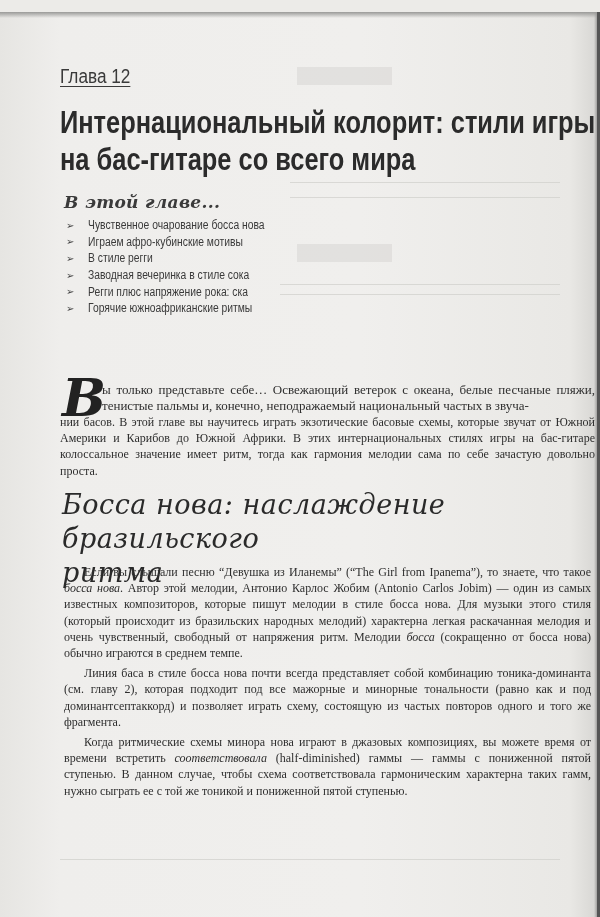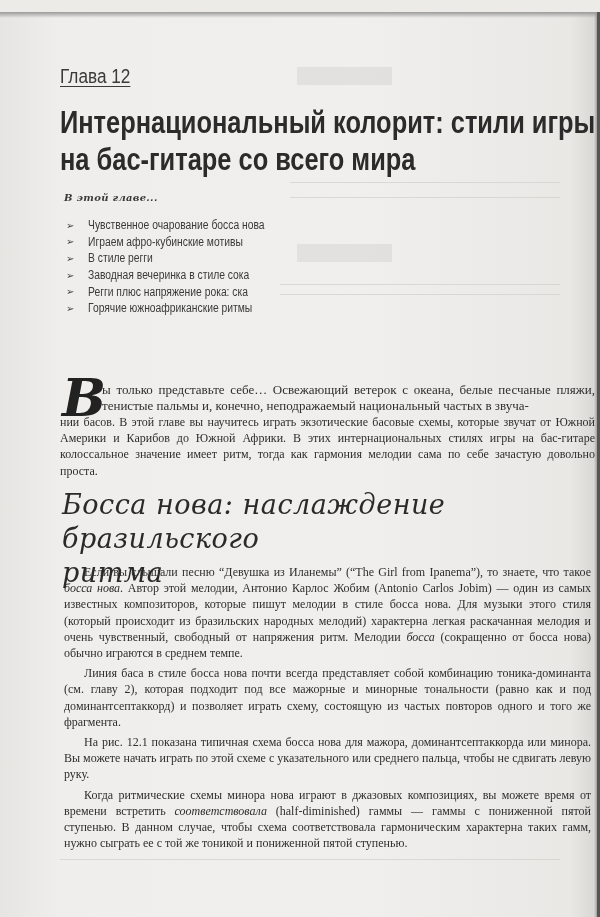--- a/index.html
+++ b/index.html
@@ -28,21 +28,21 @@
       text-decoration: underline; text-underline-offset: 3px; text-decoration-thickness: 1px;
     }
     .chapter-title {
       position:absolute; left:60px; top:92px; width:560px;
       font-family: "Liberation Sans", sans-serif; font-weight:bold; font-size:31px;
       line-height:37px; color:#2b2b2b; transform: scaleX(.82); transform-origin:left;
       white-space: pre-line; width: 680px;
     }
     .in-chapter-heading {
       position:absolute; left:64px; top:180px;
-      font-family: "DejaVu Serif", serif; font-style:italic; font-weight:bold; font-size:10px;
+      font-family: "DejaVu Serif", serif; font-style:italic; font-weight:bold; font-size:17px;
       color:#3a3a3a; letter-spacing: .3px;
     }
     .toc-list { position:absolute; left:66px; top:205px; margin:0; padding:0; list-style:none; }
     .toc-item {
       display:flex; align-items:center; height:16.6px;
       font-family: "Liberation Sans", sans-serif; font-size:12px; color:#3a3a3a;
     }
     .toc-item .bullet { width:22px; font-size:10px; color:#444; }
     .toc-item .label { transform: scaleX(.86); transform-origin:left; display:inline-block; white-space:nowrap; }
 
@@ -119,16 +119,15 @@
   <div class="dropcap">В</div>
   <p class="intro-first">ы только представьте себе… Освежающий ветерок с океана, белые песчаные пляжи, тенистые пальмы и, конечно, неподражаемый национальный частых в звуча-</p>
   <p class="body-text intro-rest">нии басов. В этой главе вы научитесь играть экзотические басовые схемы, которые звучат от Южной Америки и Карибов до Южной Африки. В этих интернациональных стилях игры на бас-гитаре колоссальное значение имеет ритм, тогда как гармония мелодии сама по себе зачастую довольно проста.</p>
 
   <div class="section-title">Босса нова: наслаждение бразильского
 ритма</div>
 
   <div class="body-text" style="top:548px;">
     <p class="para"><span>Если вы слышали песню “Девушка из Иланемы” (“The Girl from Ipanema”), то знаете, что такое </span><em>босса нова</em><span>. Автор этой мелодии, Антонио Карлос Жобим (Antonio Carlos Jobim) — один из самых известных композиторов, которые пишут мелодии в стиле босса нова. Для музыки этого стиля (который происходит из бразильских народных мелодий) характерна легкая раскачанная мелодия и очень чувственный, свободный от напряжения ритм. Мелодии </span><em>босса</em><span> (сокращенно от босса нова) обычно играются в среднем темпе.</span></p>
     <p class="para">Линия баса в стиле босса нова почти всегда представляет собой комбинацию тоника-доминанта (см. главу 2), которая подходит под все мажорные и минорные тональности (равно как и под доминантсептаккорд) и позволяет играть схему, состоящую из частых повторов одного и того же фрагмента.</p>
-    <p class="para">На рис. 12.1 показана типичная схема босса нова для мажора, доминантсептаккорда или минора. Вы можете начать играть по этой схеме с указательного или среднего пальца, чтобы не сдвигать левую руку.</p>
     <p class="para"><span>Когда ритмические схемы минора нова играют в джазовых композициях, вы можете время от времени встретить </span><em>соответствовала</em><span> (half-diminished) гаммы — гаммы с пониженной пятой ступенью. В данном случае, чтобы схема соответствовала гармоническим характерна таких гамм, нужно сыграть ее с той же тоникой и пониженной пятой ступенью.</span></p>
   </div>
 </div>
 
 </body></html>

